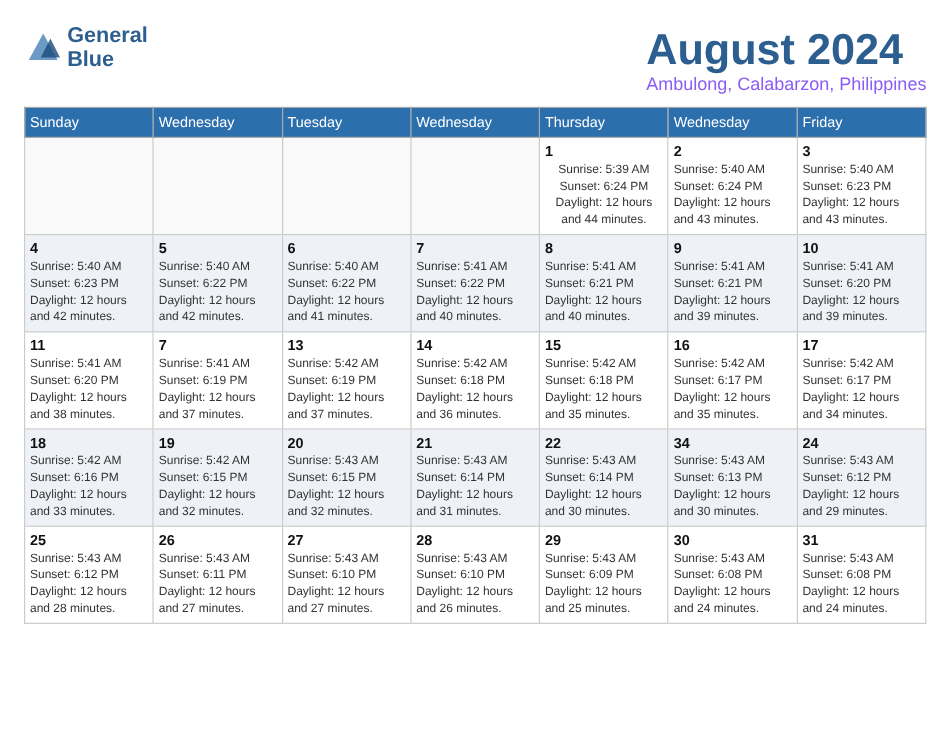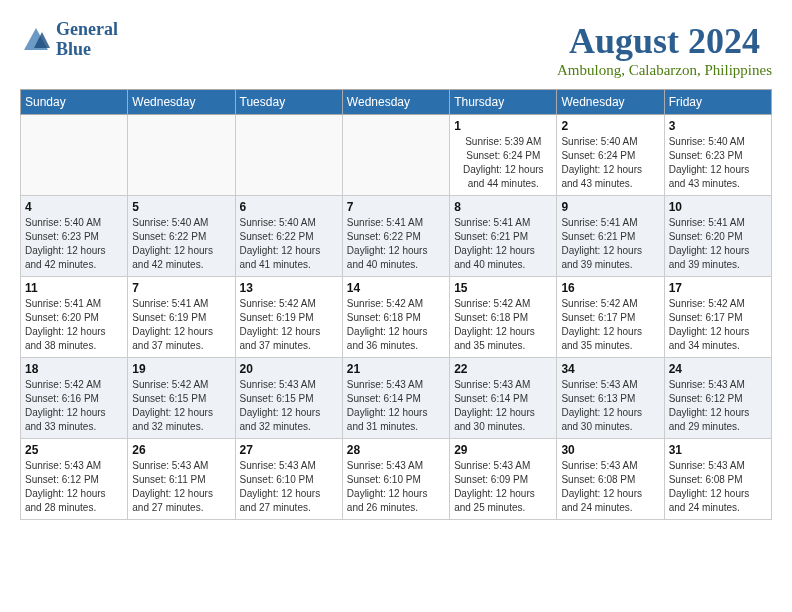--- a/index.html
+++ b/index.html
@@ -8,46 +8,45 @@
       background: #fff;
       width: 792px;
       min-height: 612px;
       padding: 20px;
     }
     .header {
       display: flex;
       justify-content: space-between;
       align-items: flex-start;
       margin-bottom: 10px;
-      font-family: Liberation Serif, serif;
     }
     .logo {
       display: flex;
       align-items: center;
     }
     .logo-text {
       font-size: 18px;
       font-weight: bold;
       color: #2c5e8f;
       line-height: 1.1;
     }
     .logo-icon {
       width: 32px;
       height: 28px;
       margin-right: 4px;
     }
-    .title-block { text-align: center; }
+    .title-block { text-align: left; }
     .month-title {
       font-size: 36px;
       font-weight: bold;
       color: #2c5e8f;
     }
     .location-title {
       font-size: 15px;
-      color: #4d7c0f;
+      color: #8b5cf6;
     }
     table {
       width: 100%;
       border-collapse: collapse;
       table-layout: fixed;
     }
     thead tr th {
       background-color: #2c6fad;
       color: #fff;
       font-size: 12px;

